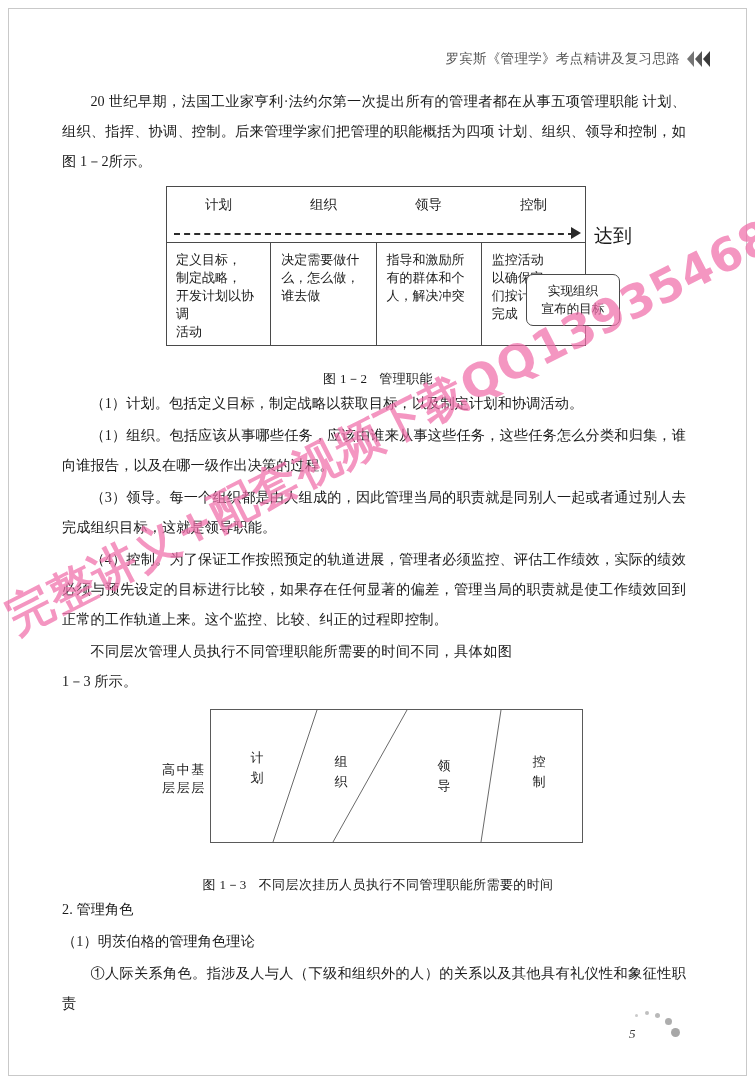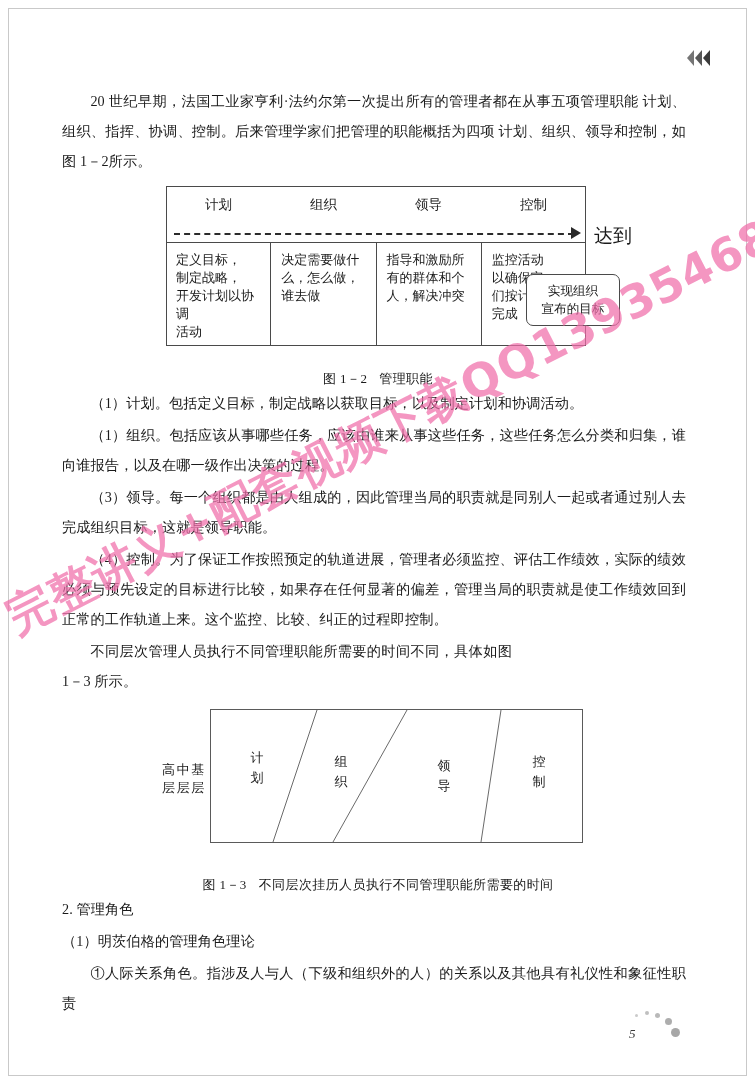--- a/index.html
+++ b/index.html
@@ -263,20 +263,21 @@
   }
 </style>
 </head>
 <body>
 
 <div id="page">
 
   <div class="page-frame"></div>
 
   <div class="header">
+    <span class="header-title">罗宾斯《管理学》考点精讲及复习思路</span>
     <span class="header-arrows">
       <span class="tri t3"></span>
         <span class="tri t2"></span>
         <span class="tri"></span>
     </span>
   </div>
 
   <div class="watermark">完整讲义+配套视频下载QQ1393546828</div>
 
   <div class="content">

